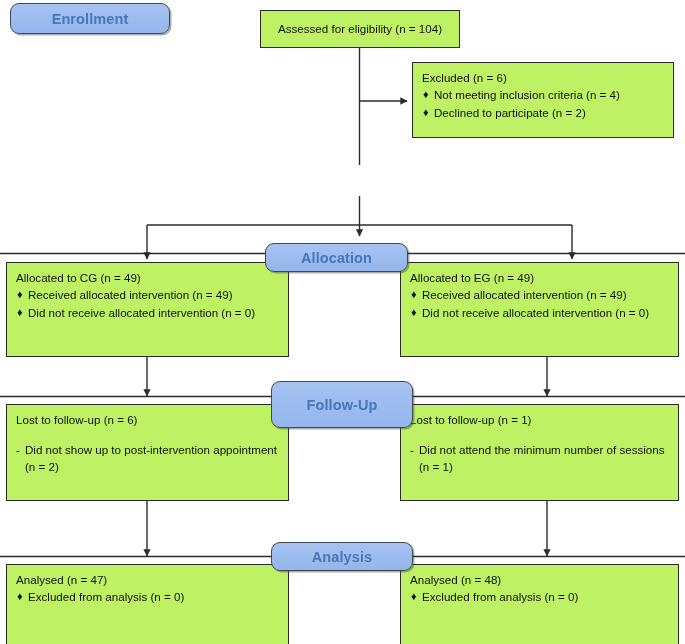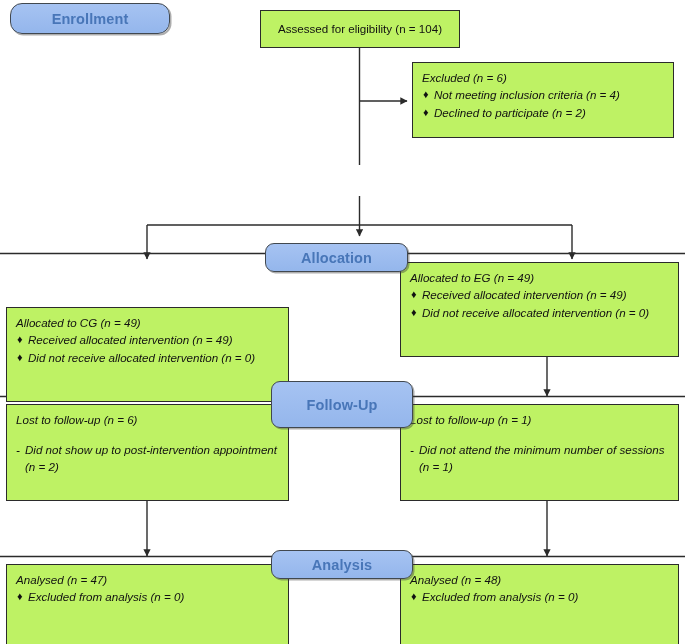--- a/index.html
+++ b/index.html
@@ -43,21 +43,20 @@
     display: block;
     white-space: nowrap;
   }
   .node.center-txt {
     display: flex;
     align-items: center;
     justify-content: center;
   }
   .pad {
     padding: 7px 8px 6px 9px;
-    font-style: italic;
   }
 
   
   ul.blist {
     list-style: none;
     margin: 1px 0 0 0;
     padding: 0;
   }
   ul.blist > li {
     position: relative;
@@ -134,33 +133,33 @@
 
       <path d="M 147 501 L 147 556" marker-end="url(#arrow)"></path>
       <path d="M 547 501 L 547 556" marker-end="url(#arrow)"></path>
 
       <path d="M 0 253.5 L 685 253.5"></path>
       <path d="M 0 396.5 L 685 396.5"></path>
       <path d="M 0 556.5 L 685 556.5"></path>
     </g>
   </svg>
 
-  <div class="pill" style="left:10px; top:3px; width:160px; height:31px;border-radius:12px;">
+  <div class="pill" style="left:10px; top:3px; width:160px; height:31px;">
     <span>Enrollment</span>
   </div>
 
   <div class="pill" style="left:265px; top:243px; width:143px; height:29px;">
     <span>Allocation</span>
   </div>
 
   <div class="pill" style="left:271px; top:381px; width:142px; height:47px;">
     <span>Follow-Up</span>
   </div>
 
-  <div class="pill" style="left:271px; top:542px; width:142px; height:29px;margin-top:8px;">
+  <div class="pill" style="left:271px; top:542px; width:142px; height:29px;">
     <span>Analysis</span>
   </div>
 
   <div class="node center-txt" style="left:260px; top:10px; width:200px; height:38px;">
     <span class="ttl">Assessed for eligibility (n = 104)</span>
   </div>
 
   <div class="node pad" style="left:412px; top:62px; width:262px; height:76px;">
     <span class="ttl">Excluded (n = 6)</span>
     <ul class="blist">
@@ -169,21 +168,21 @@
         <span>Not meeting inclusion criteria (n = 4)</span>
       </li>
       <li>
         <span class="dot">♦</span>
         <span>Declined to participate (n = 2)</span>
       </li>
     </ul>
   </div>
 
 
-  <div class="node pad" style="left:6px; top:262px; width:283px; height:95px;margin-top:45px;">
+  <div class="node pad" style="left:6px; top:262px; width:283px; height:95px;">
     <span class="ttl">Allocated to CG (n = 49)</span>
     <ul class="blist">
       <li>
         <span class="dot">♦</span>
         <span>Received allocated intervention (n = 49)</span>
       </li>
       <li>
         <span class="dot">♦</span>
         <span>Did not receive allocated intervention (n = 0)</span>
       </li>

